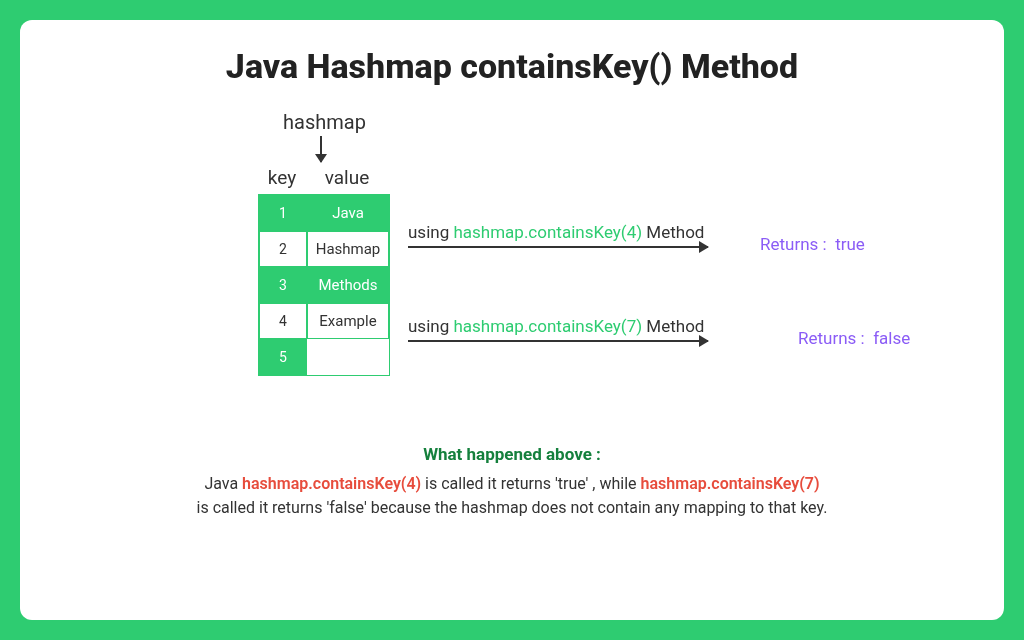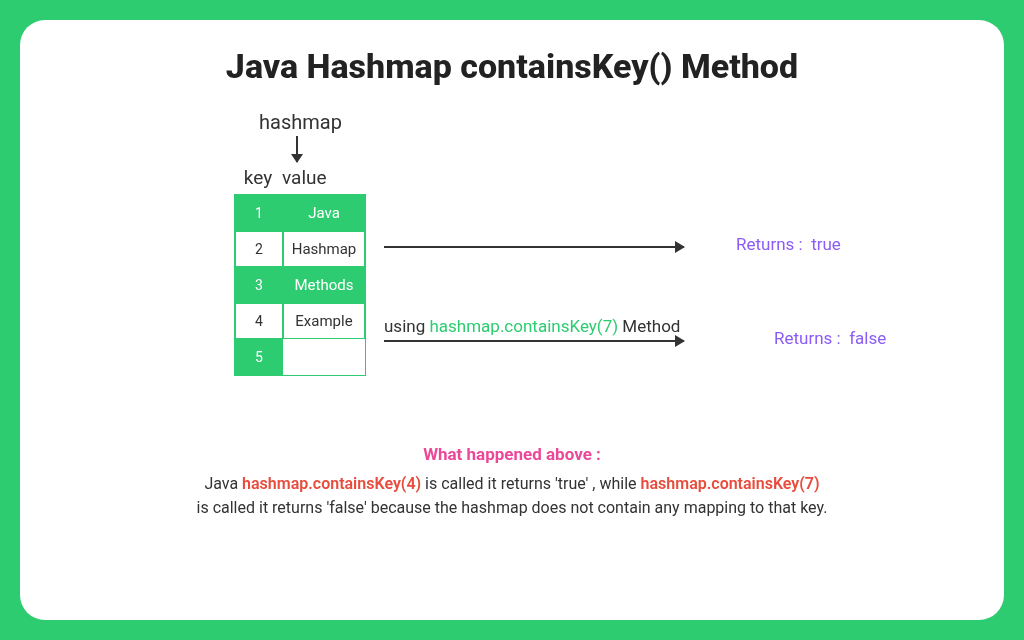--- a/index.html
+++ b/index.html
@@ -5,24 +5,24 @@
   * { box-sizing: border-box; margin: 0; padding: 0; }
   body {
     font-family: -apple-system, "Segoe UI", Roboto, Helvetica, Arial, sans-serif;
     background: #2ecc71;
     width: 1024px;
     height: 640px;
     padding: 20px;
   }
   .card {
     background: #fff;
-    border-radius: 25px;
+    border-radius: 12px;
     width: 100%;
     height: 100%;
-    padding: 26px 44px 28px;
+    padding: 26px 68px 28px;
     position: relative;
   }
   .title {
     text-align: center;
     font-size: 34px;
     font-weight: 800;
     color: #222;
     margin-bottom: 20px;
   }
   .diagram {
@@ -55,21 +55,21 @@
   }
   .col-headers {
     position: absolute;
     left: 170px;
     top: 60px;
     display: flex;
     font-size: 19px;
     color: #333;
   }
   .col-headers .kh { width: 48px; text-align: center; }
-  .col-headers .vh { width: 82px; }
+  .col-headers .vh { width: 82px; text-align: center; }
   .hashtable {
     position: absolute;
     left: 170px;
     top: 88px;
     border: 1px solid #2ecc71;
   }
   .row { display: flex; height: 36px; }
   .cell-k {
     width: 48px;
     border: 1px solid #2ecc71;
@@ -125,21 +125,21 @@
   .returns.r1 { top: 128px; }
   .returns.r2 { top: 222px; margin-left: 38px; }
 
   .explain {
     text-align: center;
     margin-top: 18px;
   }
   .explain .hdr {
     font-weight: 700;
     font-size: 17px;
-    color: #ec4899;
+    color: #15803d;
     margin-bottom: 8px;
   }
   .explain .body {
     font-size: 16px;
     color: #333;
     line-height: 1.5;
   }
   .red { color: #e74c3c; font-weight: 600; }
 </style>
 </head>
@@ -174,20 +174,23 @@
         </div>
         <div class="row">
           <div class="cell-k empty">4</div>
           <div class="cell-v empty">Example</div>
         </div>
         <div class="row">
           <div class="cell-k filled">5</div>
         </div>
       </div>
 
+    <div class="method-line m1">
+      <span>using </span><span class="teal">hashmap.containsKey(4)</span><span> Method</span>
+    </div>
     <div class="arrow-right a1"></div>
     <div class="returns r1">
       <span>Returns :</span>&nbsp;
       <span>true</span>
     </div>
 
     <div class="method-line m2">
       <span>using </span><span class="teal">hashmap.containsKey(7)</span><span> Method</span>
     </div>
     <div class="arrow-right a2"></div>

